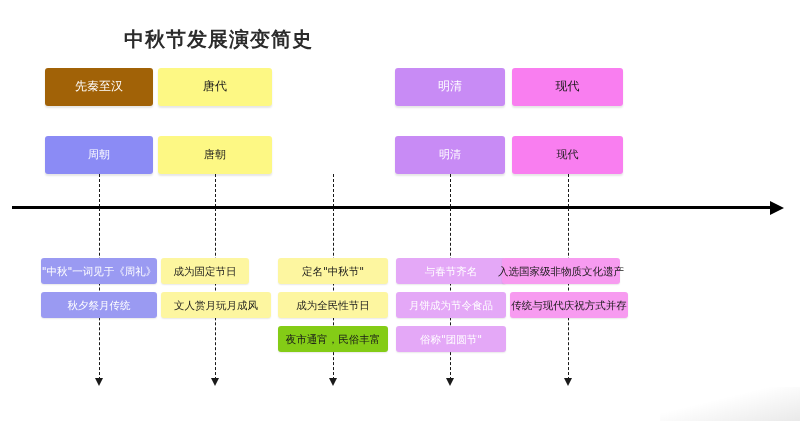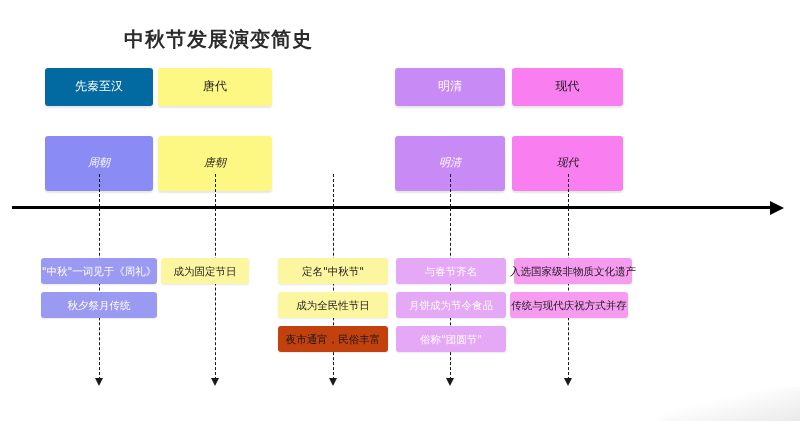--- a/index.html
+++ b/index.html
@@ -49,23 +49,22 @@
     white-space: nowrap;
     box-shadow: 0 2px 2px rgba(0,0,0,0.10);
   }
 
   .header-box {
     height: 38px;
     font-size: 12px;
   }
 
   .sub-box {
-    height: 55px;
+    height: 38px;
     font-size: 11px;
-    font-style: italic;
   }
 
   .item-box {
     height: 26px;
     font-size: 10.5px;
     box-shadow: 0 1px 1.5px rgba(0,0,0,0.09);
   }
 
   
   .dash-line {
@@ -114,21 +113,21 @@
     pointer-events: none;
   }
 </style>
 </head>
 <body>
 
 <div id="canvas">
 
   <div id="page-title">中秋节发展演变简史</div>
 
-  <div class="era-box header-box" style="left:45px; top:68px; width:108px; background:#0369a1; color:#ffffff;">
+  <div class="era-box header-box" style="left:45px; top:68px; width:108px; background:#a16207; color:#ffffff;">
     <span>先秦至汉</span>
   </div>
   <div class="era-box header-box" style="left:158px; top:68px; width:114px; background:#fdf884; color:#1a1a1a;font-family:Liberation Serif, serif;">
     <span>唐代</span>
   </div>
   <div class="era-box header-box" style="left:395px; top:68px; width:110px; background:#c88bf5; color:#ffffff;">
     <span>明清</span>
   </div>
   <div class="era-box header-box" style="left:512px; top:68px; width:111px; background:#f97ef0; color:#1a1a1a;">
     <span>现代</span>
@@ -174,42 +173,45 @@
   <div class="era-box item-box" style="left:41px; top:258px; width:116px; background:#9a9af2; color:#ffffff;">
     <span>"中秋"一词见于《周礼》</span>
   </div>
   <div class="era-box item-box" style="left:41px; top:292px; width:116px; background:#9a9af2; color:#ffffff;">
     <span>秋夕祭月传统</span>
   </div>
 
   <div class="era-box item-box" style="left:161px; top:258px; width:88px; background:#fdf6a0; color:#1a1a1a;">
     <span>成为固定节日</span>
   </div>
+  <div class="era-box item-box" style="left:161px; top:292px; width:110px; background:#fdf6a0; color:#1a1a1a;">
+    <span>文人赏月玩月成风</span>
+  </div>
 
   <div class="era-box item-box" style="left:278px; top:258px; width:110px; background:#fdf6a0; color:#1a1a1a;">
     <span>定名"中秋节"</span>
   </div>
   <div class="era-box item-box" style="left:278px; top:292px; width:110px; background:#fdf6a0; color:#1a1a1a;">
     <span>成为全民性节日</span>
   </div>
-  <div class="era-box item-box" style="left:278px; top:326px; width:110px; background:#c2410c; color:#1a1a1a;">
+  <div class="era-box item-box" style="left:278px; top:326px; width:110px; background:#84cc16; color:#1a1a1a;">
     <span>夜市通宵，民俗丰富</span>
   </div>
 
   <div class="era-box item-box" style="left:396px; top:258px; width:110px; background:#e4a8f7; color:#ffffff;">
     <span>与春节齐名</span>
   </div>
   <div class="era-box item-box" style="left:396px; top:292px; width:110px; background:#e4a8f7; color:#ffffff;">
     <span>月饼成为节令食品</span>
   </div>
   <div class="era-box item-box" style="left:396px; top:326px; width:110px; background:#e4a8f7; color:#ffffff;">
     <span>俗称"团圆节"</span>
   </div>
 
-  <div class="era-box item-box" style="left:514px; top:258px; width:118px; background:#f79bf0; color:#1a1a1a;">
+  <div class="era-box item-box" style="left:502px; top:258px; width:118px; background:#f79bf0; color:#1a1a1a;">
     <span>入选国家级非物质文化遗产</span>
   </div>
   <div class="era-box item-box" style="left:510px; top:292px; width:118px; background:#f79bf0; color:#1a1a1a;">
     <span>传统与现代庆祝方式并存</span>
   </div>
 
   <div id="corner-shadow"></div>
 
 </div>
 

